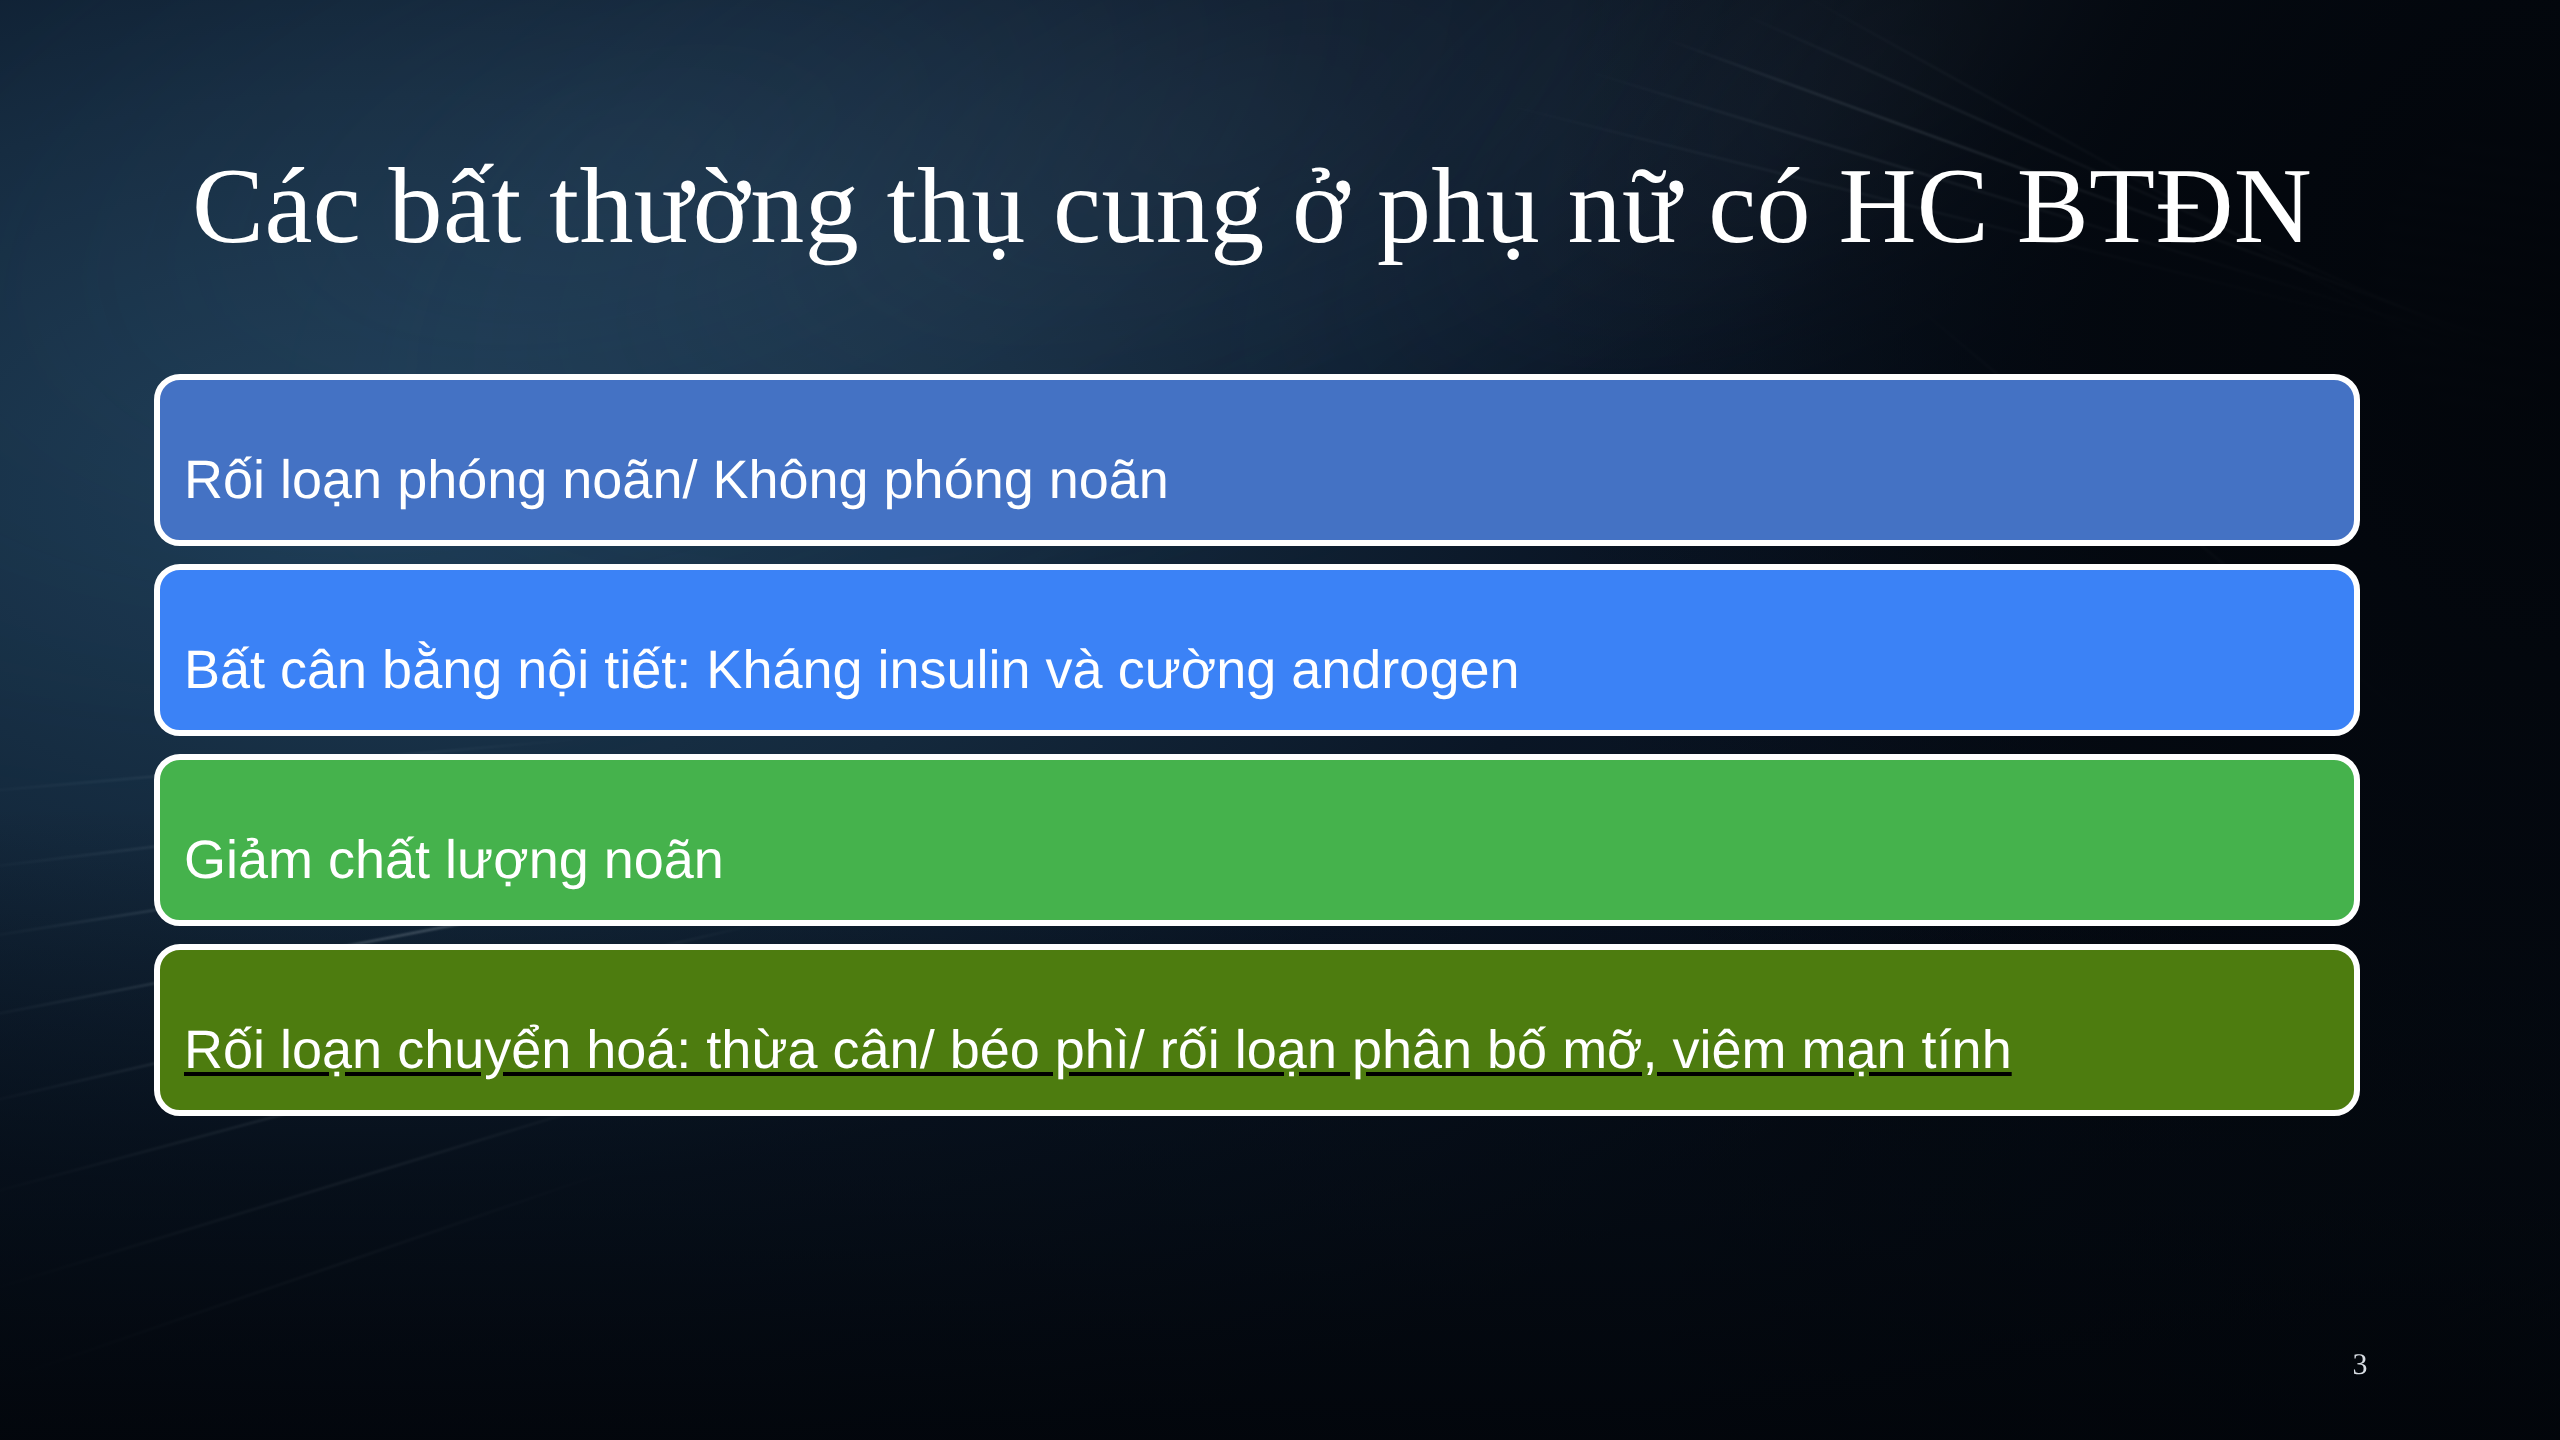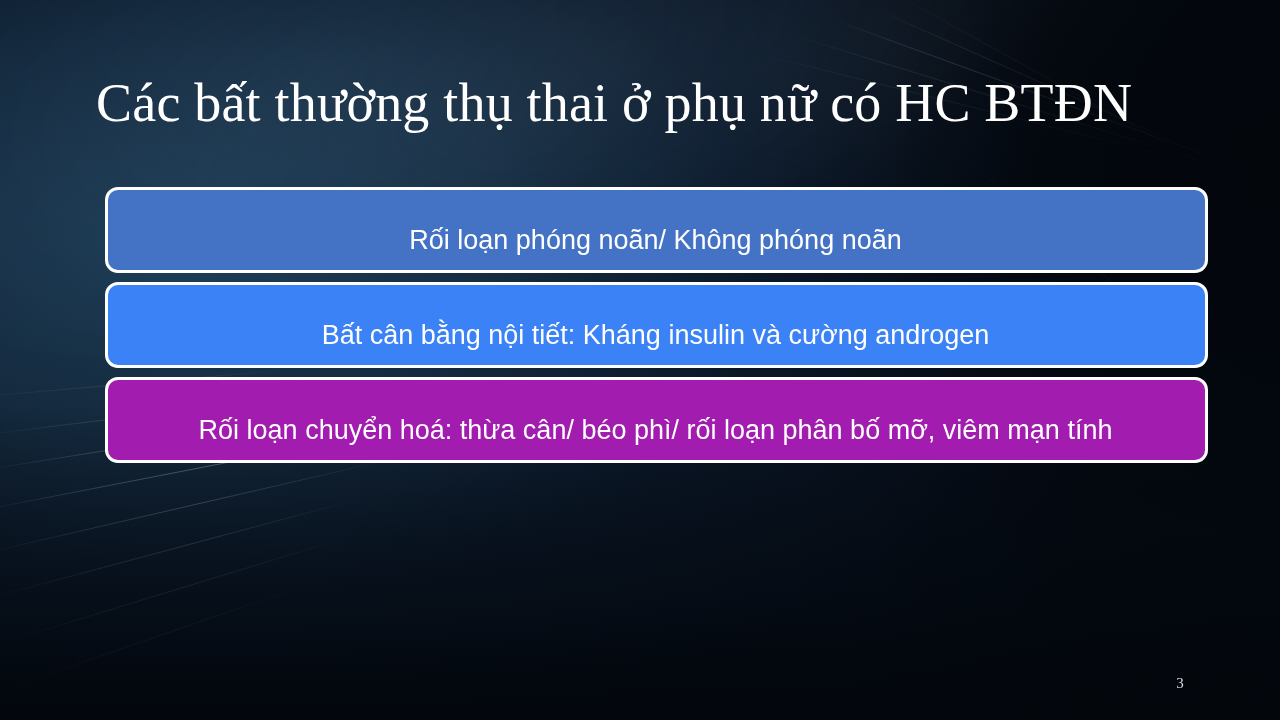--- a/index.html
+++ b/index.html
@@ -109,24 +109,23 @@
     font-size: 54px;
     line-height: 62px;
     color: #ffffff;
     white-space: nowrap;
     letter-spacing: 0.2px;
   }
 
   
   #bars {
     position: absolute;
-    left: 105px;
+    left: 77px;
     top: 187px;
     width: 1103px;
-    text-align: center;
   }
   .bar {
     position: relative;
     box-sizing: border-box;
     width: 1103px;
     height: 86px;
     margin-bottom: 9px;
     border: 3px solid #ffffff;
     border-radius: 13px;
     display: flex;
@@ -184,29 +183,32 @@
   <div class="filament fil-bl6"></div>
   <div class="filament fil-bl7"></div>
   <div class="filament fil-bl8"></div>
 
   <div class="rib-blob"></div>
   <div class="rib-blob2"></div>
 
   <div class="bg-dark-right"></div>
   <div class="bg-dark-bottom"></div>
 
-  <div id="title">Các bất thường thụ thai ở phụ nữ có HC BTĐN</div>
+  <div id="title">Các bất thường thụ cung ở phụ nữ có HC BTĐN</div>
 
   <div id="bars">
     <div class="bar" style="background-color: rgb(68, 114, 196);">
       <span class="bar-label">Rối loạn phóng noãn/ Không phóng noãn</span>
     </div>
     <div class="bar" style="background-color: #3b82f6;">
       <span class="bar-label">Bất cân bằng nội tiết: Kháng insulin và cường androgen</span>
     </div>
-    <div class="bar" style="background-color: #a21caf;">
+    <div class="bar" style="background-color: rgb(69, 178, 76);">
+      <span class="bar-label">Giảm chất lượng noãn</span>
+    </div>
+    <div class="bar" style="background-color: #4d7c0f; text-decoration: underline;">
       <span class="bar-label">Rối loạn chuyển hoá: thừa cân/ béo phì/ rối loạn phân bố mỡ, viêm mạn tính</span>
     </div>
   </div>
 
   <div id="slide-number">3</div>
 
 </div>
 
 </body></html>

